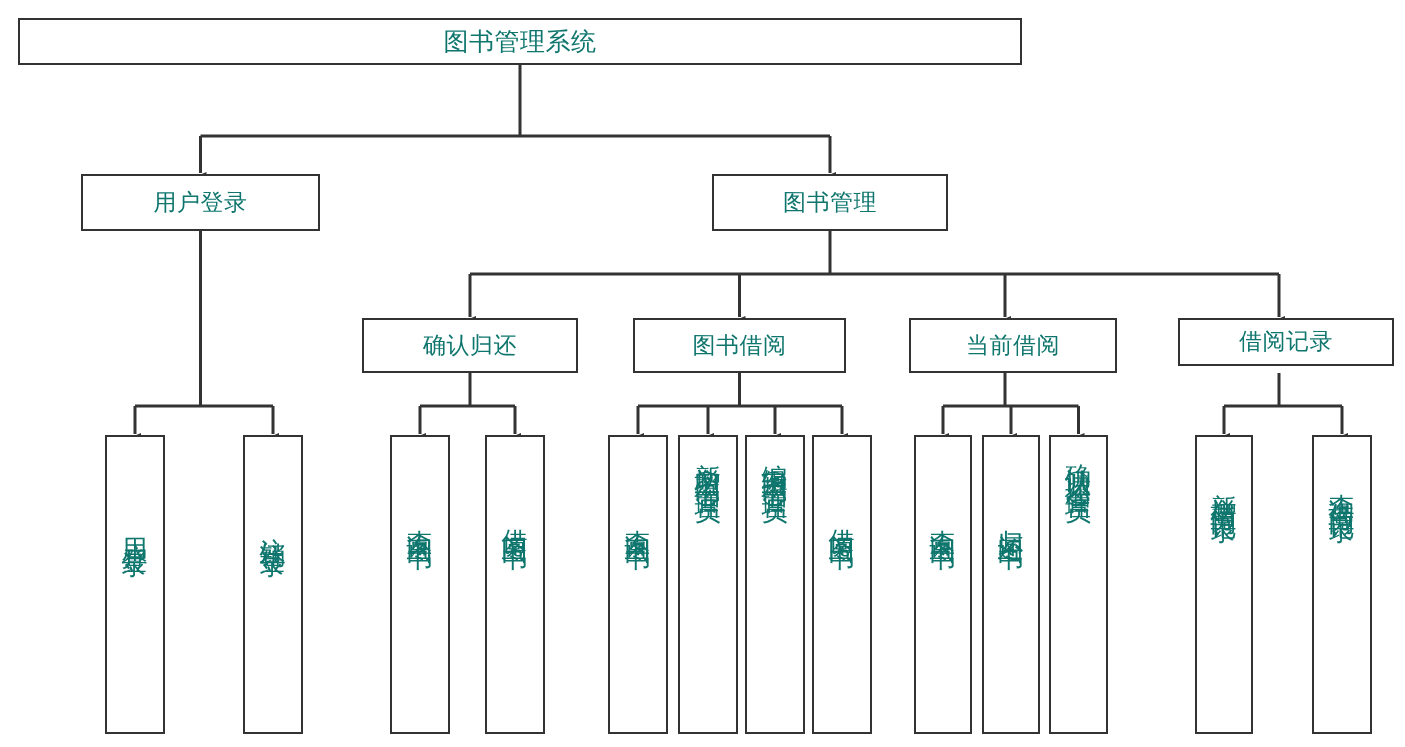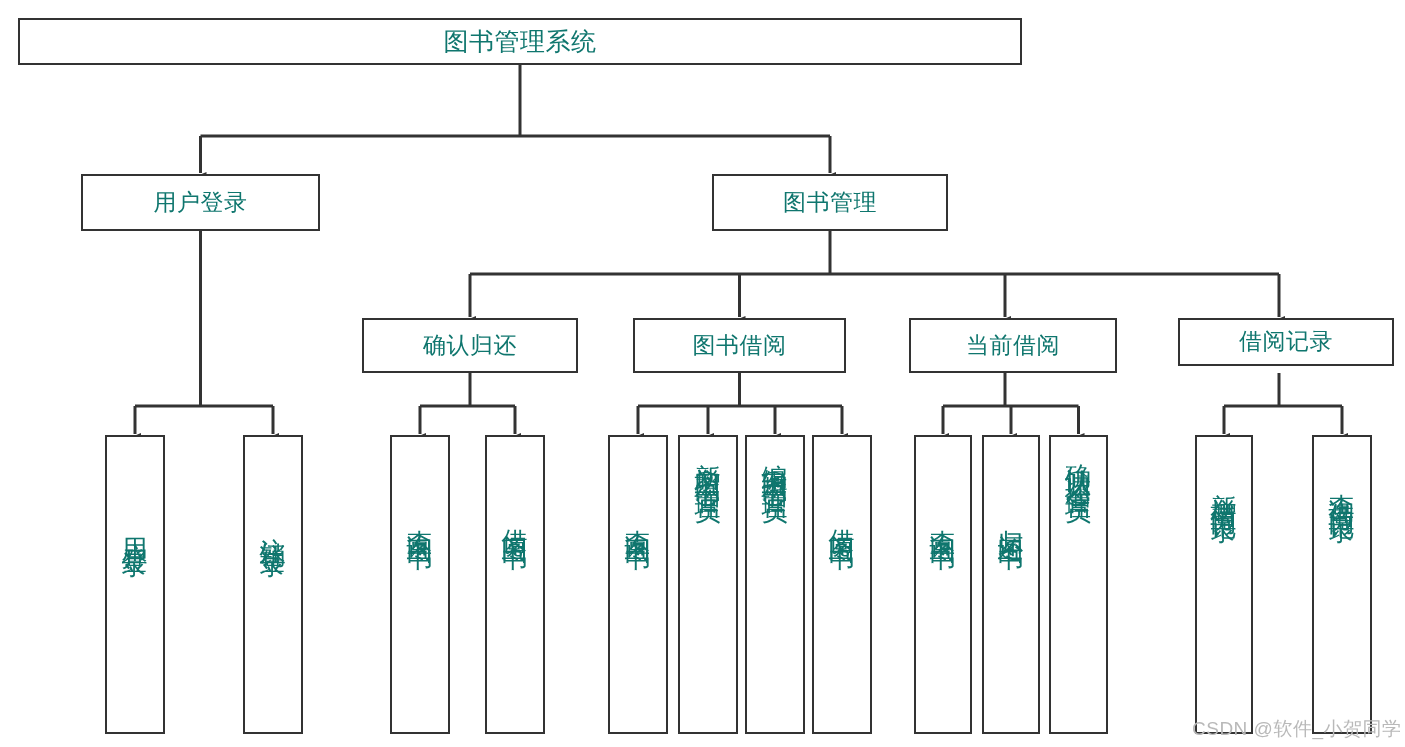--- a/index.html
+++ b/index.html
@@ -173,14 +173,13 @@
         <div class="node-label">确认归还（管理员）</div>
       </div>
       <div class="node vertical" style="left: 1195px; top: 435px; width: 58px; height: 299px; padding-top: 36px;">
         <div class="node-label">新增借阅记录</div>
       </div>
       <div class="node vertical" style="left: 1312px; top: 435px; width: 60px; height: 299px; padding-top: 36px;">
         <div class="node-label">查询借阅记录</div>
       </div>
     </div>
 
-  <div class="watermark" style="left:1192px; top:716px;">CSDN @软件_小贺同学</div>
 </div>
 
 </body></html>

